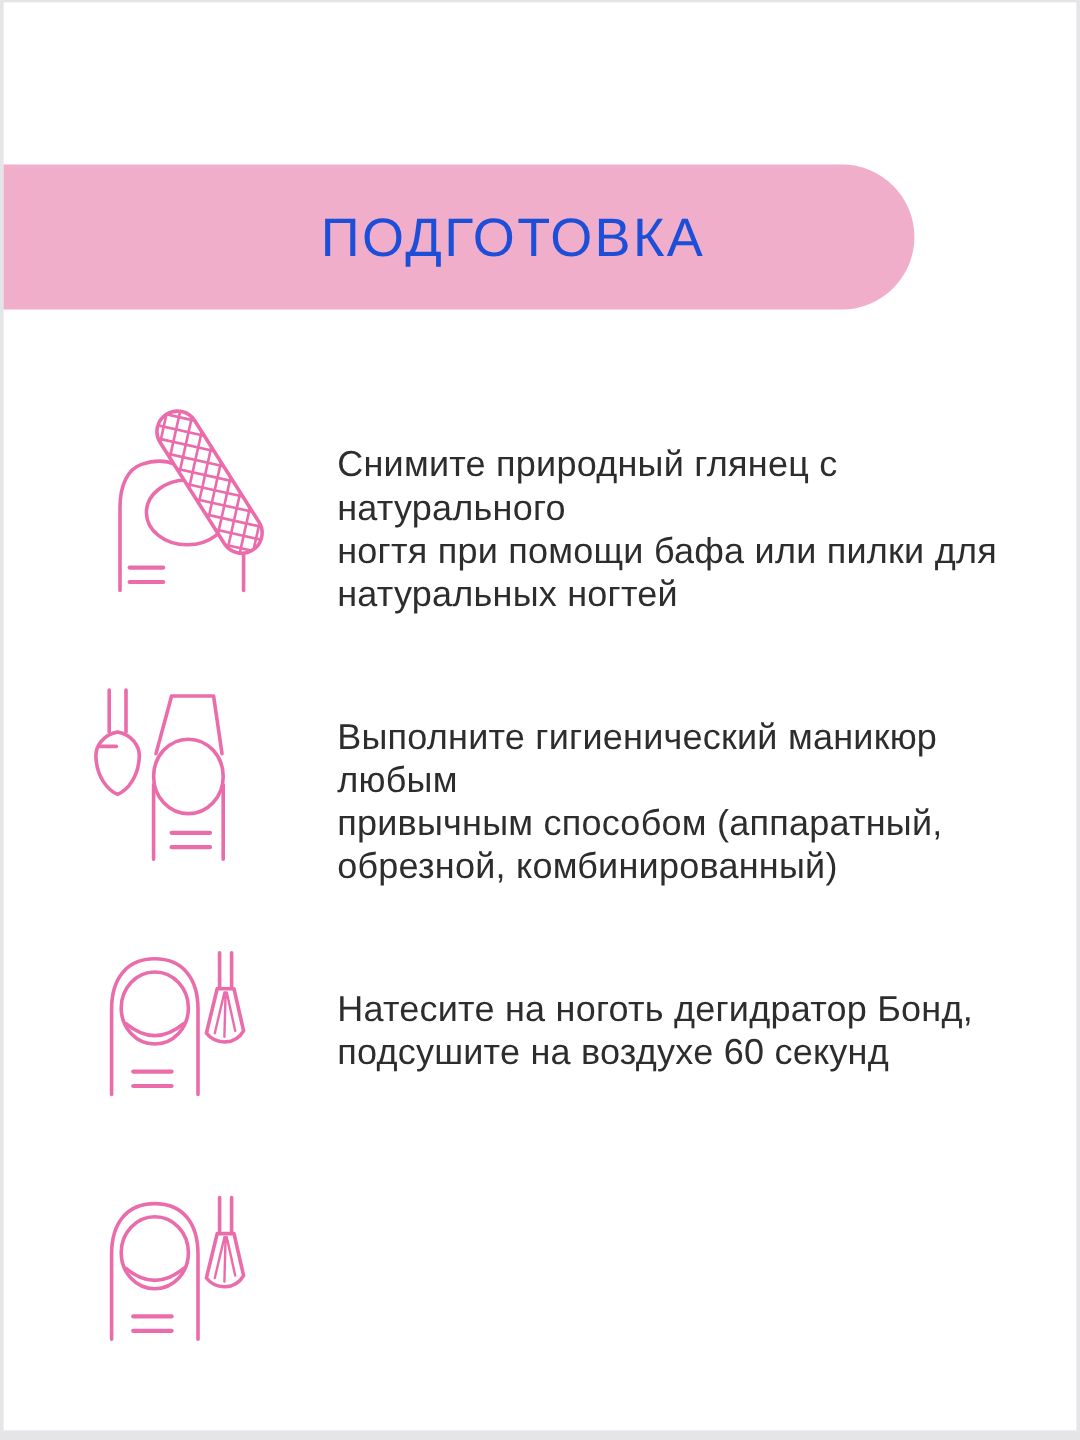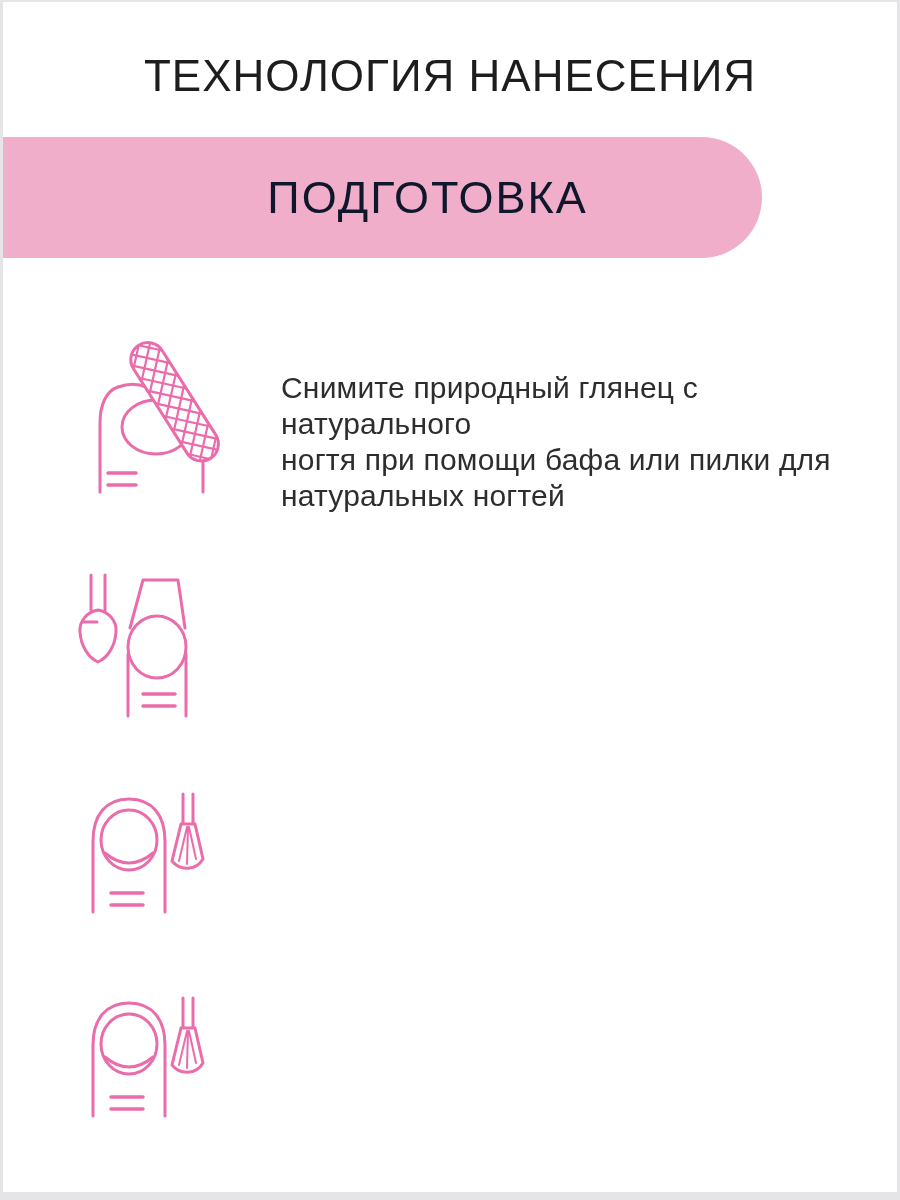--- a/index.html
+++ b/index.html
@@ -19,21 +19,21 @@
     font-size:44px;font-weight:normal;letter-spacing:1px;
     color:#1d1d1d;white-space:nowrap;
   }
   .banner{
     position:absolute;top:135px;left:0;width:759px;height:121px;
     background:#f0aecb;border-radius:0 60.5px 60.5px 0;
     display:flex;align-items:center;justify-content:center;
     padding-left:90px;box-sizing:border-box;
   }
   .banner-label{
-    font-size:45px;letter-spacing:2px;color:#0f172a;white-space:nowrap;
+    font-size:45px;letter-spacing:2px;color:#1d4ed8;white-space:nowrap;
   }
   .step{
     position:absolute;left:76px;width:800px;
     display:flex;align-items:flex-start;
   }
   .step-1{top:343px}
   .step-2{top:572px}
   .step-3{top:791px}
   .step-4{top:995px}
   .step-icon{width:202px;flex:none;}
@@ -48,21 +48,20 @@
   .step-1 .step-text{padding-top:25px}
   .step-2 .step-text{padding-top:23px}
   .step-3 .step-text{padding-top:31px}
   .step-4 .step-text{padding-top:32px}
 </style>
 </head>
 <body>
 
 <div class="page">
 
-  <h1 class="title">ТЕХНОЛОГИЯ НАНЕСЕНИЯ</h1>
 
   <div class="banner">
     <span class="banner-label">ПОДГОТОВКА</span>
   </div>
 
   <div class="step step-1">
     <div class="step-icon icon-a">
       <svg width="140" height="152" viewBox="0 0 140 152" fill="none" stroke="#eb6cab" stroke-width="3" stroke-linecap="round" stroke-linejoin="round">
 
         <path d="M2,147 V78 C2,60 8,46 20,42 C30,38.5 40,38.5 48,42"></path>
@@ -94,36 +93,41 @@
         <path d="M12,1 V36 M26,1 V36"></path>
         <path d="M19,36 C30,38 38,47 37,58 C36,73 28,84 19,88 C10,84 2,73 1,58 C0,47 8,38 19,36 Z"></path>
         <path d="M4,48 H18"></path>
 
         <path d="M64,6 H99 M64,6 L51,54 M99,6 L106,54"></path>
         <ellipse cx="78" cy="73" rx="29" ry="31"></ellipse>
         <path d="M49,80 V142 M107,80 V142"></path>
         <path d="M64,120 H96 M64,132 H96" stroke-width="3.5"></path>
       </svg>
     </div>
+    <p class="step-text">Выполните гигиенический маникюр любым
+привычным способом (аппаратный,
+обрезной, комбинированный)</p>
   </div>
 
   <div class="step step-3">
     <div class="step-icon icon-c">
       <svg width="116" height="122" viewBox="0 0 116 122" fill="none" stroke="#eb6cab" stroke-width="3" stroke-linecap="round" stroke-linejoin="round">
 
         <path d="M2,119 V48 C2,22 15,6 38,6 C61,6 74,22 74,48 V119"></path>
         <ellipse cx="38" cy="47" rx="28" ry="30"></ellipse>
         <path d="M14,60 Q38,80 62,60"></path>
         <path d="M20,100 H52 M20,112 H52" stroke-width="3.5"></path>
 
         <path d="M92,1 V30 M102,1 V30"></path>
         <path d="M90,31 H104 M90,31 L81,68 C89,78 105,78 112,66 L104,31"></path>
         <path d="M96,34 L88,68 M97,34 L96,71 M98,34 L105,66" stroke-width="2"></path>
       </svg>
     </div>
+    <p class="step-text">Натесите на ноготь дегидратор Бонд,
+подсушите на воздухе 60 секунд</p>
   </div>
 
   <div class="step step-4">
     <div class="step-icon icon-c">
       <svg width="116" height="122" viewBox="0 0 116 122" fill="none" stroke="#eb6cab" stroke-width="3" stroke-linecap="round" stroke-linejoin="round">
         <path d="M2,119 V48 C2,22 15,6 38,6 C61,6 74,22 74,48 V119"></path>
         <ellipse cx="38" cy="47" rx="28" ry="30"></ellipse>
         <path d="M14,60 Q38,80 62,60"></path>
         <path d="M20,100 H52 M20,112 H52" stroke-width="3.5"></path>
         <path d="M92,1 V30 M102,1 V30"></path>

